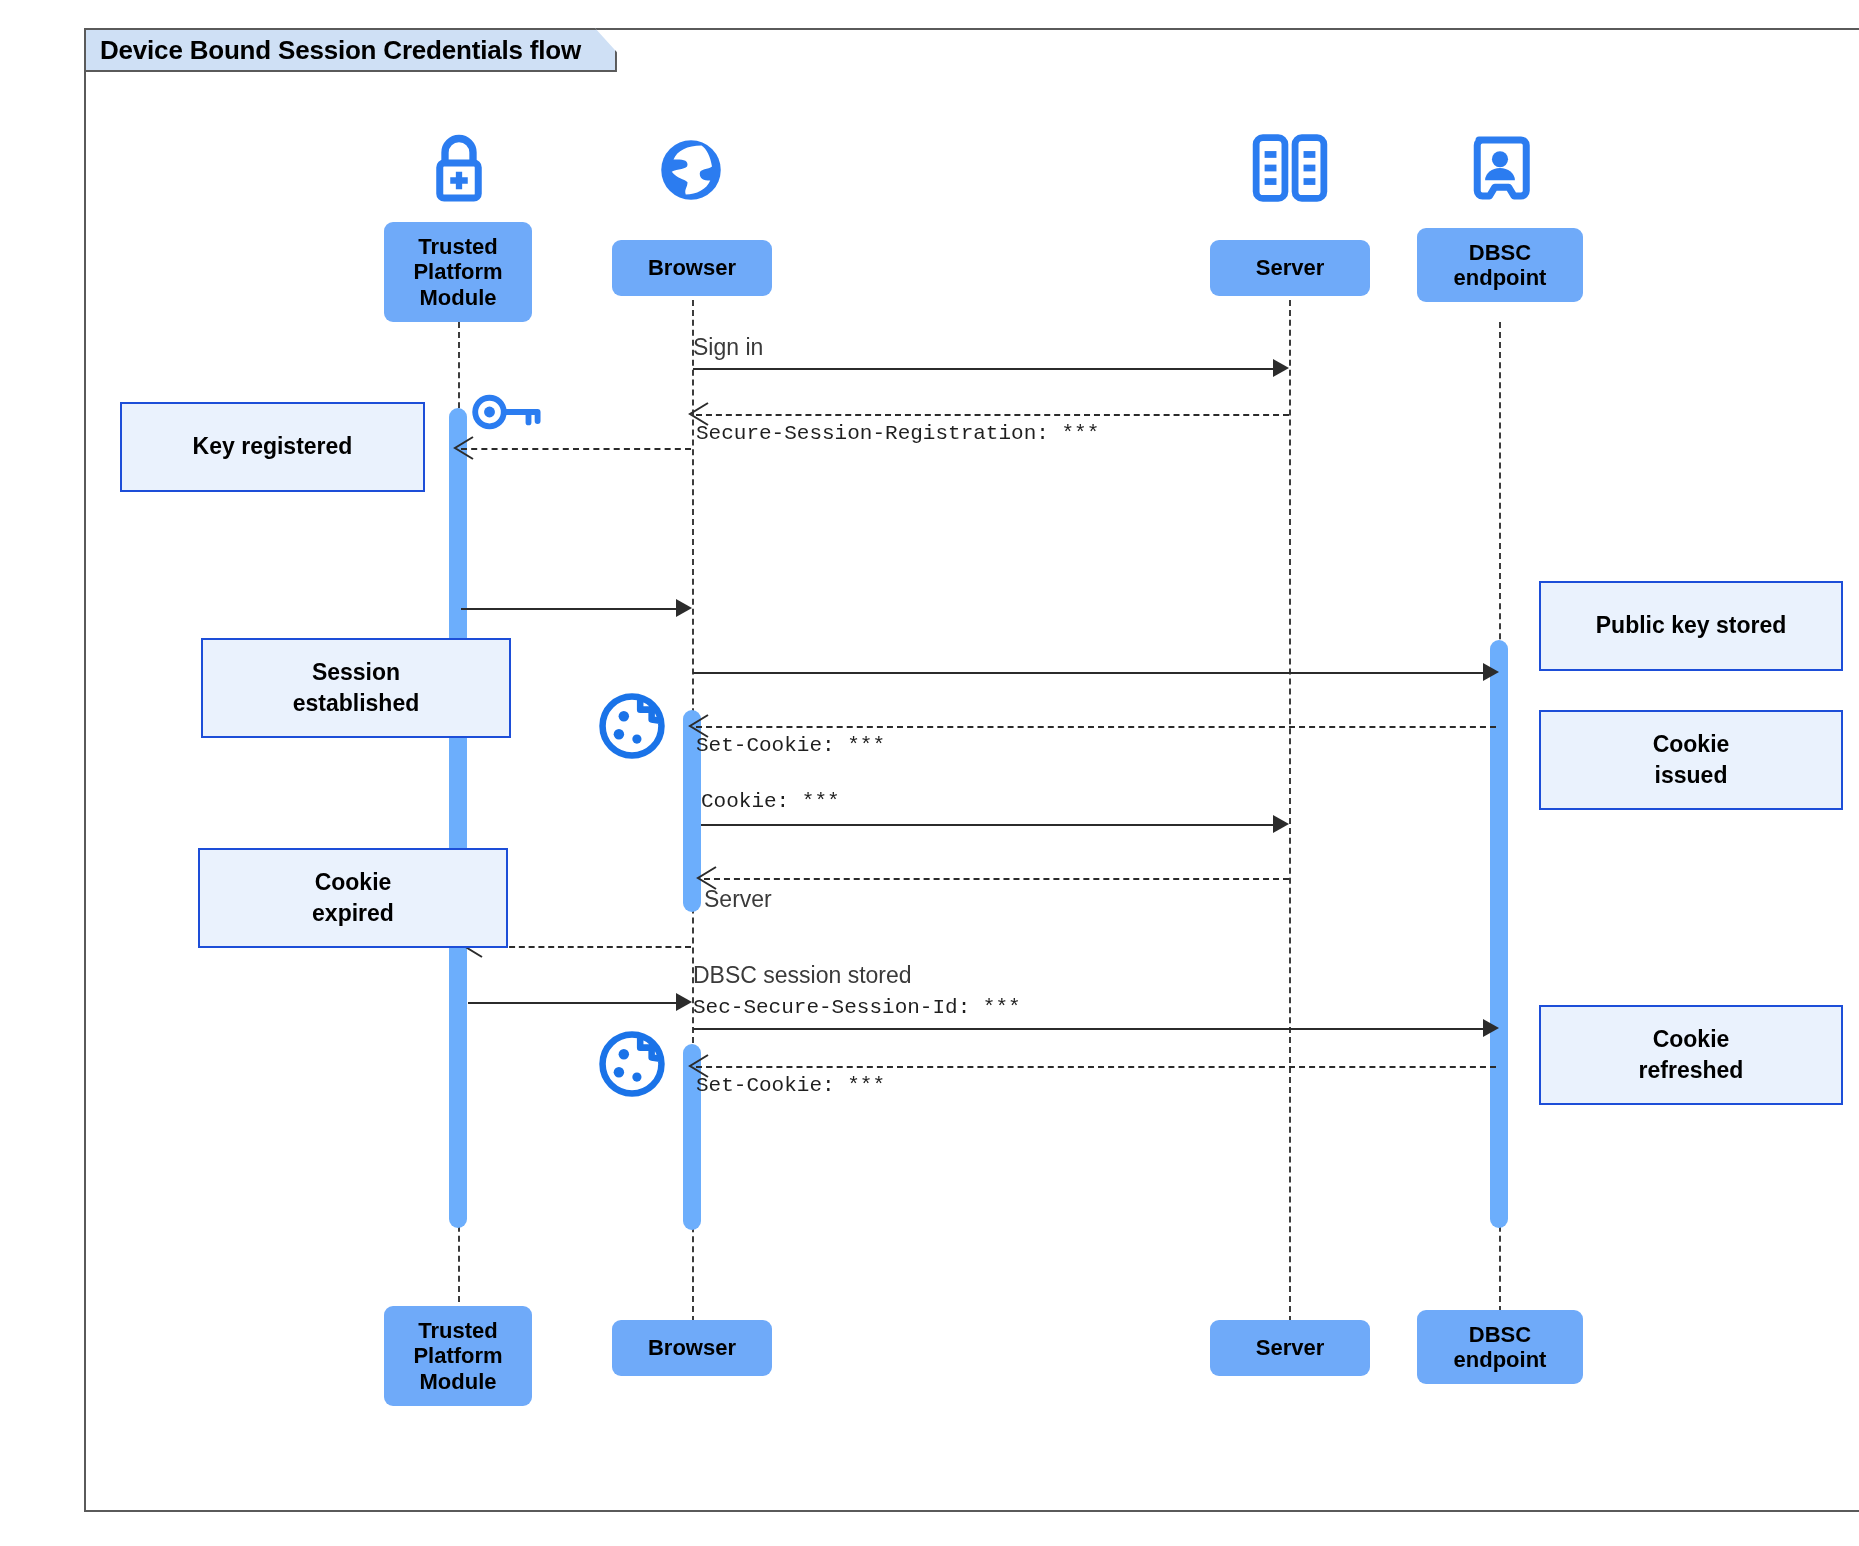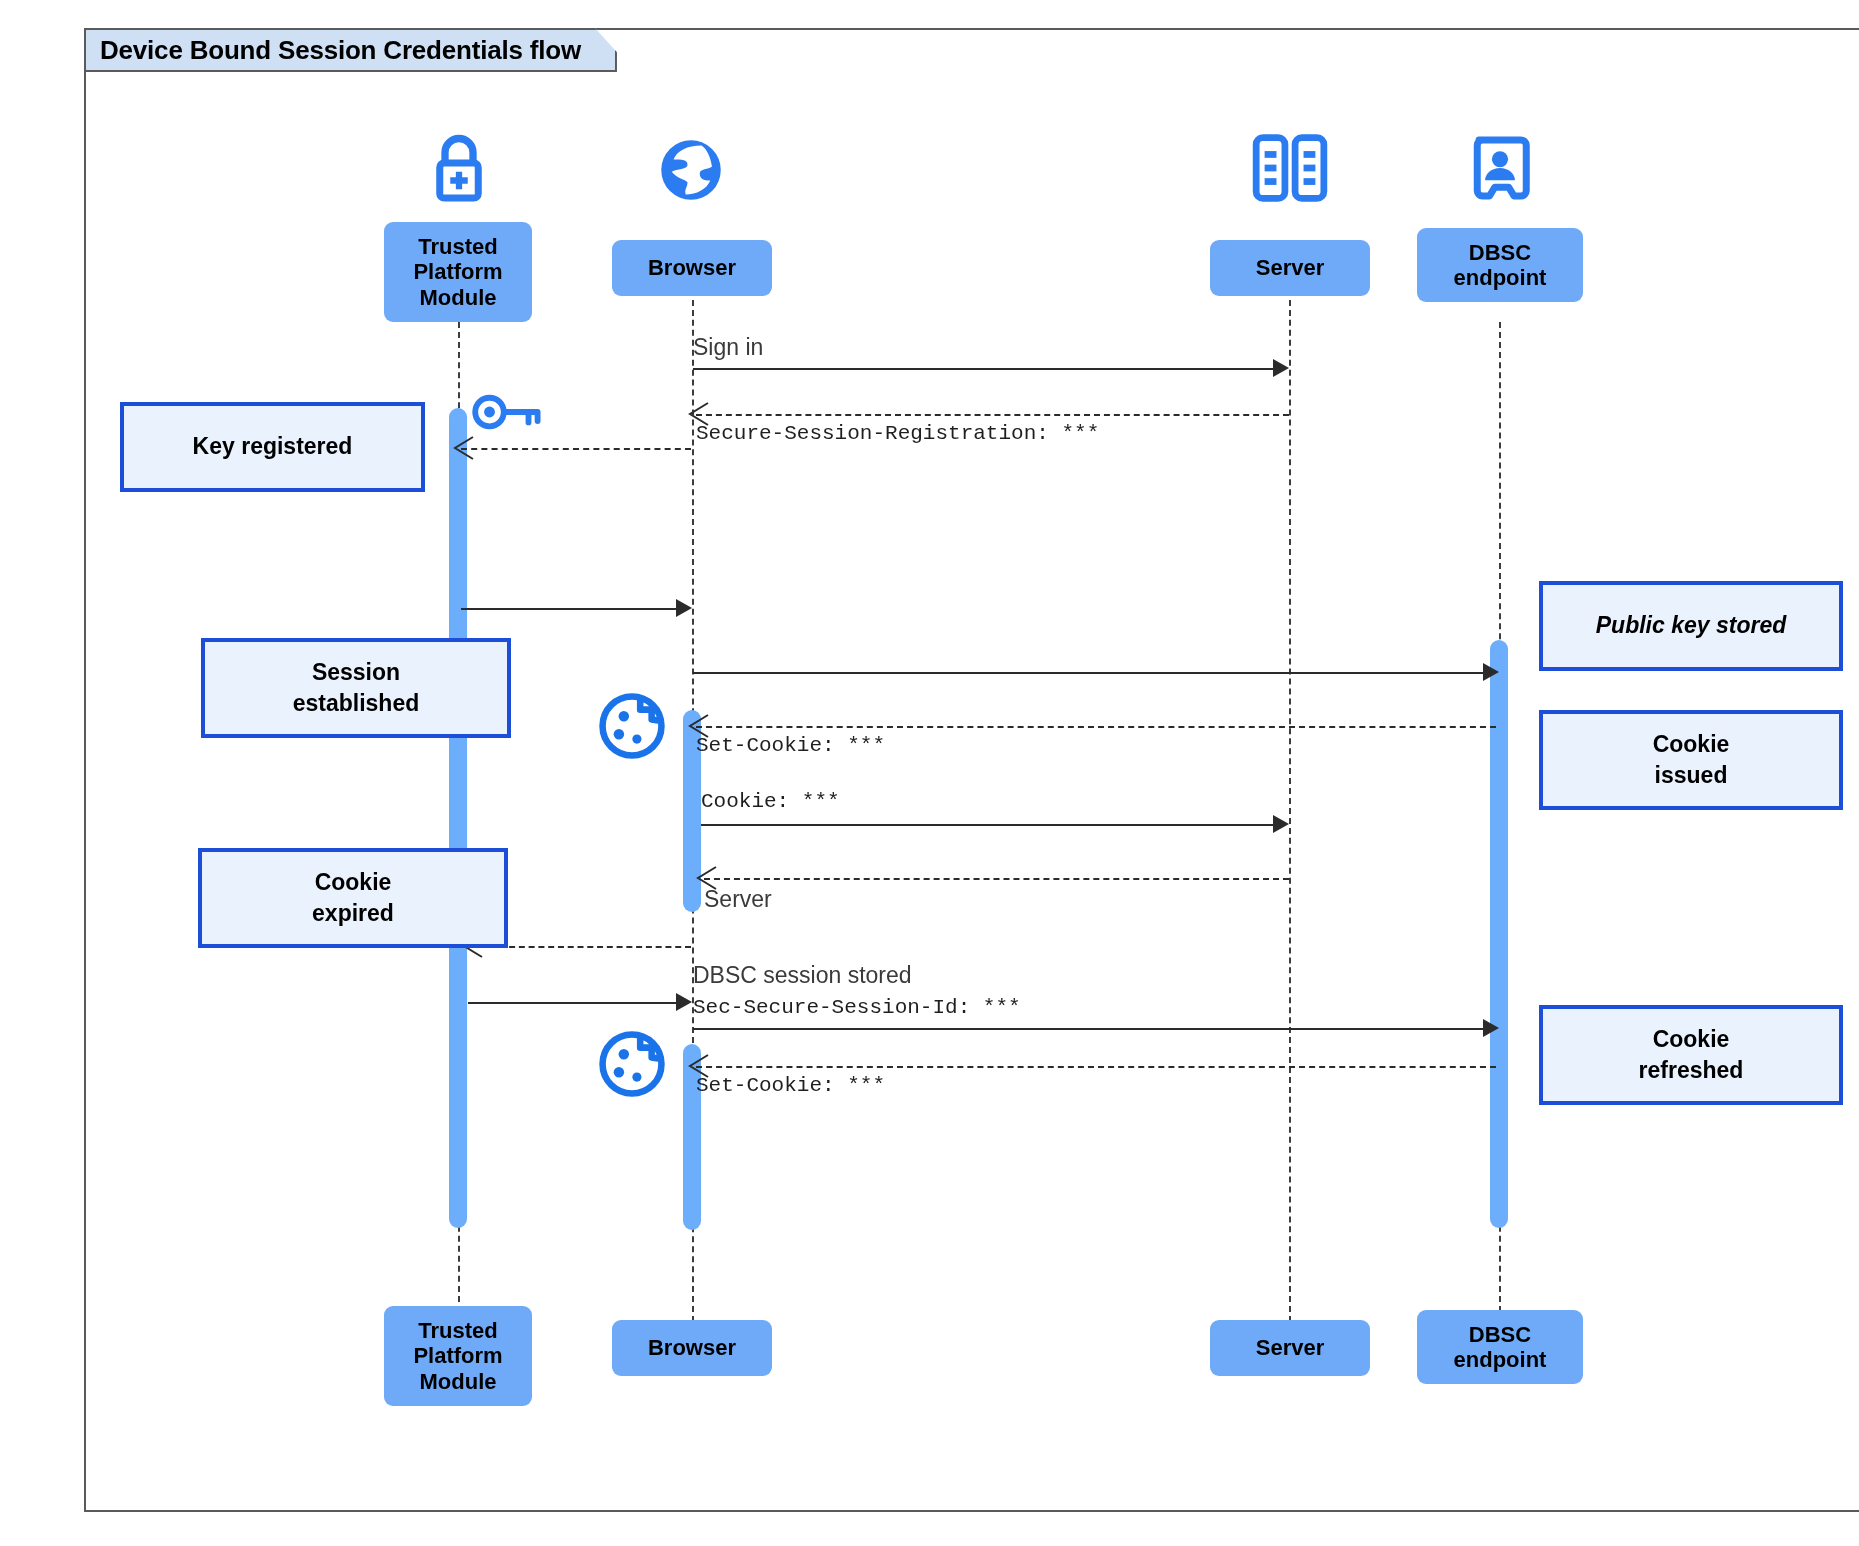--- a/index.html
+++ b/index.html
@@ -17,21 +17,21 @@
 
   .lifeline{position:absolute;width:0;border-left:2px dashed #3c3c3c;}
   .actor-box{position:absolute;background:#6faaf9;border-radius:9px;
              display:flex;align-items:center;justify-content:center;text-align:center;
              font-size:22px;font-weight:bold;color:#000;line-height:1.15;
              box-sizing:border-box;padding:6px 12px;}
   .actor-icon{position:absolute;display:block;}
 
   .activation{position:absolute;width:18px;background:#6caefc;border-radius:9px;}
 
-  .note{position:absolute;background:#eaf2fd;border:4px solid #1d4ed8;box-sizing:border-box;
+  .note{position:absolute;background:#eaf2fd;border:2px solid #1d4ed8;box-sizing:border-box;
         display:flex;align-items:center;justify-content:center;text-align:center;
         font-size:23px;font-weight:bold;color:#000;line-height:1.35;padding:0 10px;}
 
   .msg-line{position:absolute;height:0;border-top:2px solid #2b2b2b;}
   .msg-line.dashed{border-top:2px dashed #2b2b2b;}
   .msg-label{position:absolute;font-size:23px;color:#3a3a3a;white-space:pre;
              text-align:left;}
   .msg-label.mono{font-family:"Liberation Mono",monospace;font-size:21px;color:#1f1f1f;}
   .arrowhead{position:absolute;}
   .overlay-icon{position:absolute;}
@@ -211,21 +211,21 @@
   </div>
   <div class="note" style="left:155px;top:638px;width:310px;height:100px;">
     <span style="white-space:pre-line;">Session
 established</span>
   </div>
   <div class="note" style="left:152px;top:848px;width:310px;height:100px;">
     <span style="white-space:pre-line;">Cookie
 expired</span>
   </div>
   <div class="note" style="left:1493px;top:581px;width:304px;height:90px;">
-    <span style="white-space:pre-line;font-style:italic;">Public key stored</span>
+    <span style="white-space:pre-line;">Public key stored</span>
   </div>
   <div class="note" style="left:1493px;top:710px;width:304px;height:100px;">
     <span style="white-space:pre-line;">Cookie
 issued</span>
   </div>
   <div class="note" style="left:1493px;top:1005px;width:304px;height:100px;">
     <span style="white-space:pre-line;">Cookie
 refreshed</span>
   </div>
 

